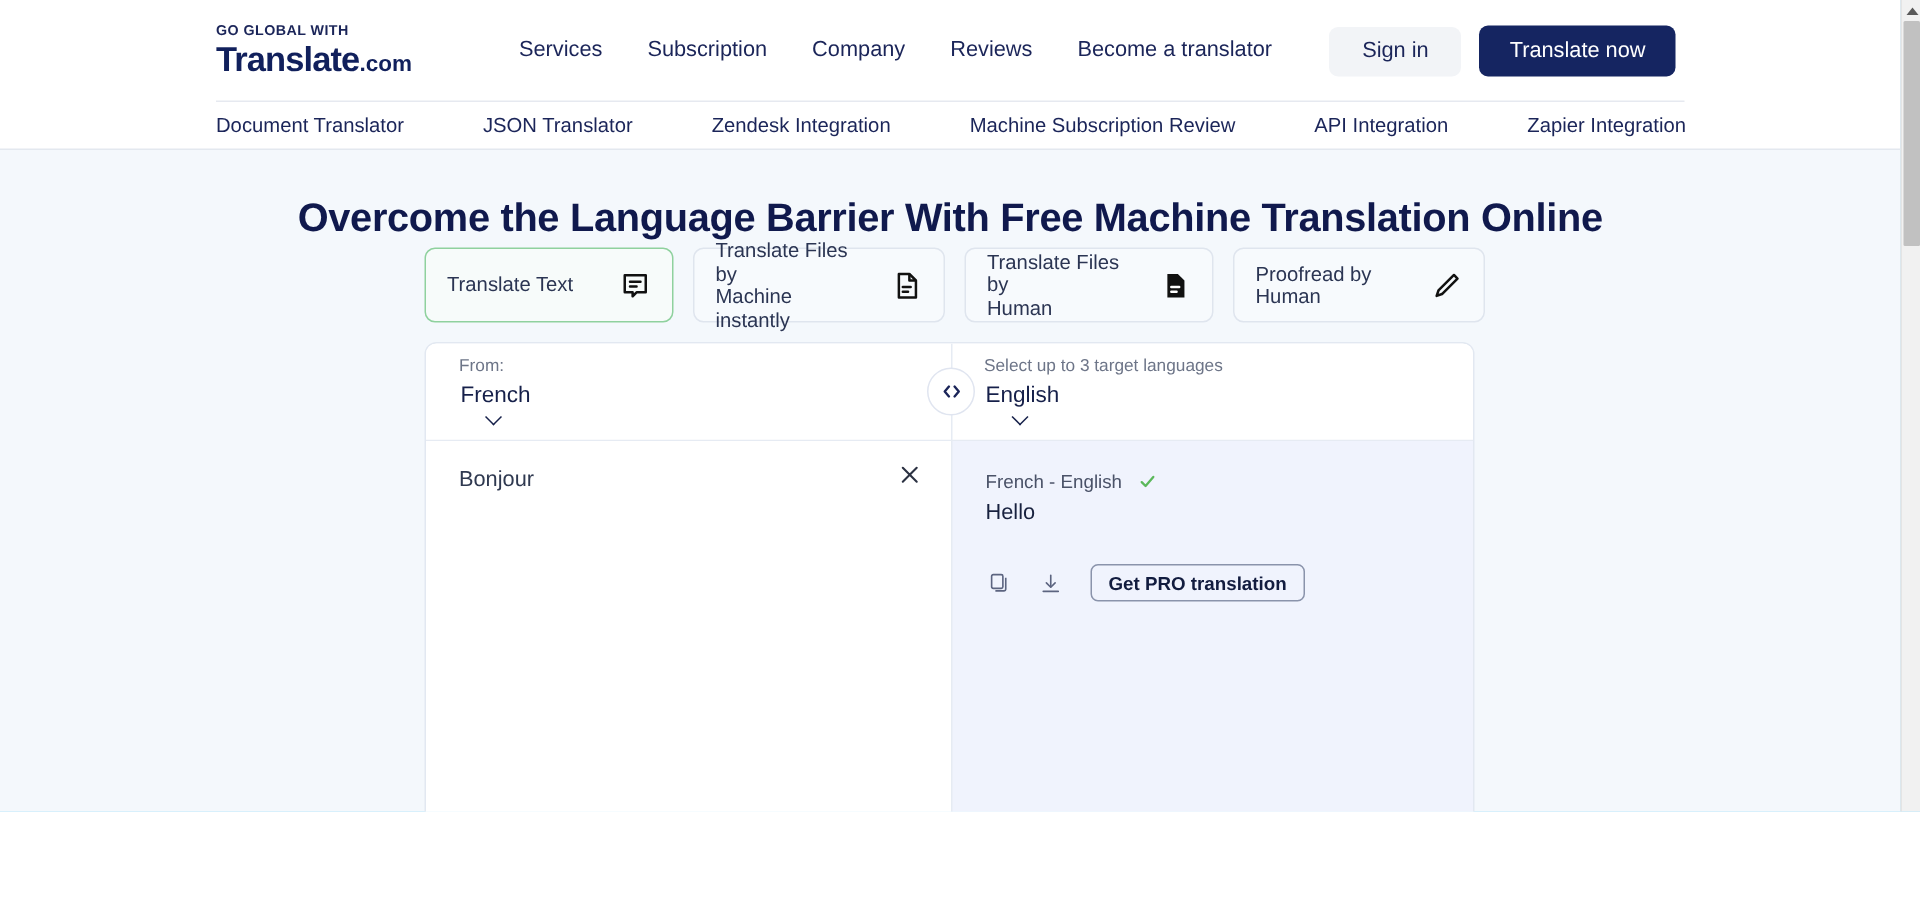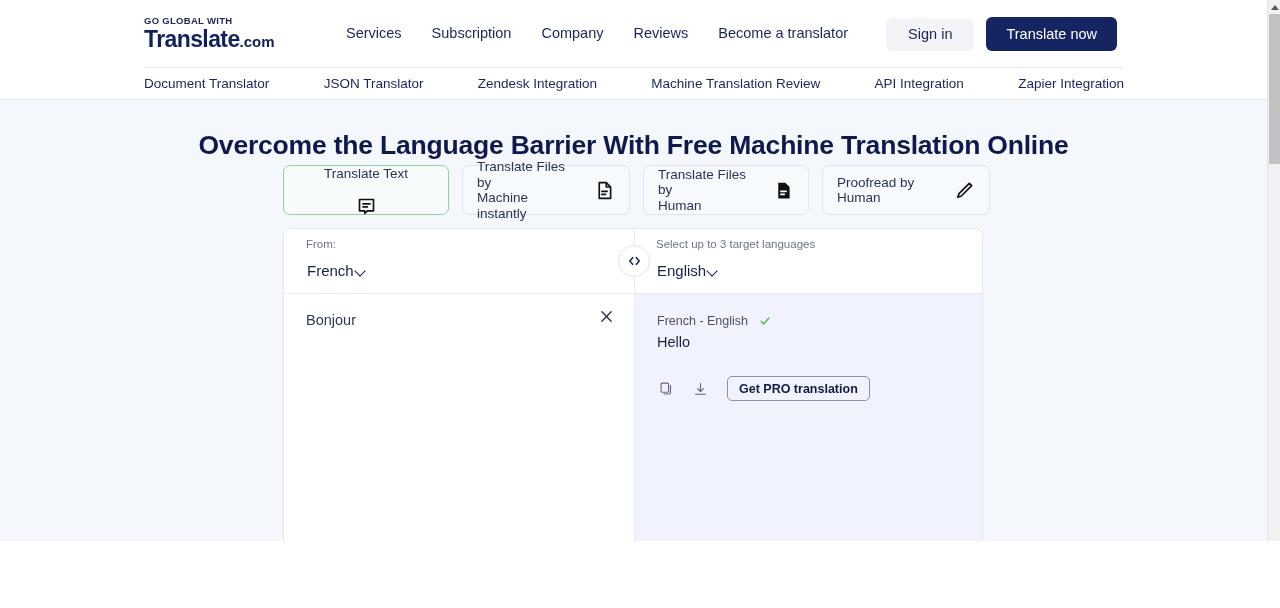--- a/index.html
+++ b/index.html
@@ -175,21 +175,21 @@
     border-color: #8fd19e;
     background: #f7fbfa;
   }
   .tab .tab-label {
     font-size: 13.5px;
     color: #2b3553;
     line-height: 15.5px;
     white-space: pre-line;
   }
   .tab .tab-icon { flex: none; color: #141414; display:flex; align-items:center; }
-  .tab-w1 { width: 166px; flex-direction: column; }
+  .tab-w1 { width: 166px; }
   .tab-w2 { width: 168px; }
   .tab-w3 { width: 166px; }
   .tab-w4 { width: 168px; }
 
   
   .translator {
     position: absolute;
     top: 128px;
     left: 283px;
     width: 700px;
@@ -221,20 +221,21 @@
     position: absolute;
     top: 26px;
     left: 12px;
     height: 30px;
     display: flex;
     align-items: center;
     gap: 2px;
     padding: 0 11px;
     border-radius: 6px;
     cursor: pointer;
+    flex-direction: column;
   }
   .lang-select .lang-name {
     font-size: 15px;
     color: #16204a;
   }
   .chev {
     width: 11px; height: 7px;
     display: inline-block;
     position: relative;
   }
@@ -411,21 +412,21 @@
         <button class="btn-translate-now">Translate now</button>
       </div>
     </div>
 
     <div class="header-sep"></div>
 
     <div class="nav-sub">
       <a href="#">Document Translator</a>
       <a href="#">JSON Translator</a>
       <a href="#">Zendesk Integration</a>
-      <a href="#">Machine Translation Review</a>
+      <a href="#">Machine Subscription Review</a>
       <a href="#">API Integration</a>
       <a href="#">Zapier Integration</a>
     </div>
 
     <div class="header-bottom-line"></div>
   </div>
 
   <div class="main">
 
     <h1 class="page-title">Overcome the Language Barrier With Free Machine Translation Online</h1>

